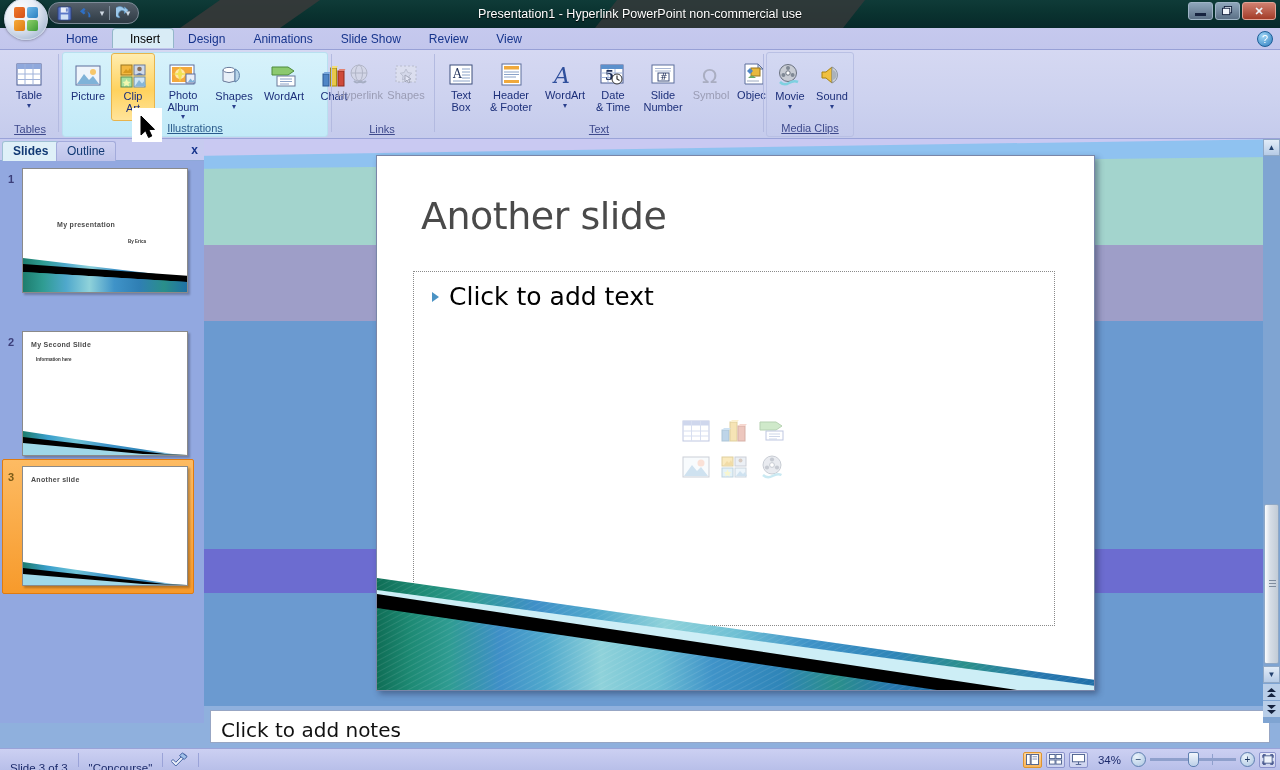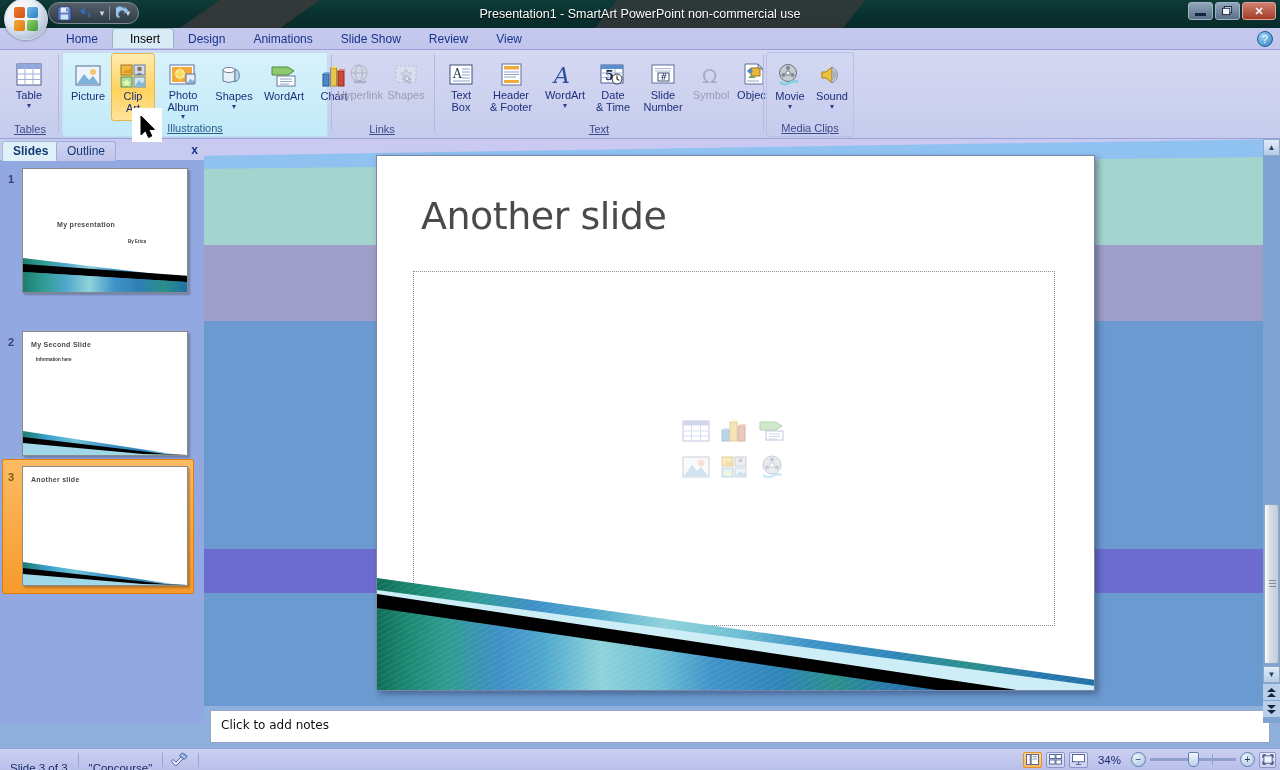--- a/index.html
+++ b/index.html
@@ -194,21 +194,21 @@
   .ph-icons{
     position:absolute; left:50%; top:50%; transform:translate(-50%,-50%);
     display:grid; grid-template-columns:repeat(3,36px); grid-template-rows:repeat(2,34px);
     gap:2px; opacity:.55;
   }
   .ph-ico{ display:flex;align-items:center;justify-content:center;cursor:pointer; }
   
   .notes{
     position:absolute; left:210px; top:710px; width:1060px; height:33px;
     background:#fff; border:1px solid #97a6c4; z-index:3;
-    font-size:12px; color:#111; padding:7px 10px; font-family:"DejaVu Sans", sans-serif;
+    font-size:20px; color:#111; padding:7px 10px; font-family:"DejaVu Sans", sans-serif;
   }
   
   .notes-region{
     position:absolute; left:0; top:706px; width:1280px; height:42px;
     background:#8fb0dd; z-index:2;
   }
   
   .vscroll{
     position:absolute; right:0; top:139px; width:17px; height:584px; z-index:4;
     background:#7fa4d2;
@@ -276,21 +276,21 @@
   <div class="band" style="top:106px;height:76px;background:#9e9ec8;"></div>
   <div class="band" style="top:182px;height:228px;background:#6b9ad0;"></div>
   <div class="band" style="top:410px;height:44px;background:#6c6cd0;"></div>
   <div class="band" style="top:454px;height:120px;background:#6b9ad0;"></div>
   <div class="band" style="top:574px;height:10px;background:#a9d4f4;"></div>
 </div>
 
 <div class="titlebar">
   <div class="tb-diag"></div>
   <div class="tb-diag2"></div>
-  <div class="title-text">Presentation1  -  SmartArt PowerPoint non-commercial use</div>
+  <div class="title-text">Presentation1  -  Hyperlink PowerPoint non-commercial use</div>
 </div>
 
 <div class="orb">
   <div class="orb-inner">
     <div class="orb-q" style="left:0;top:0;background:linear-gradient(135deg,#f07a2a,#d6521a);"></div>
     <div class="orb-q" style="left:13px;top:0;background:linear-gradient(135deg,#6fb9e8,#2a7fc0);"></div>
     <div class="orb-q" style="left:0;top:13px;background:linear-gradient(135deg,#f5a93c,#e07b10);"></div>
     <div class="orb-q" style="left:13px;top:13px;background:linear-gradient(135deg,#8fd06a,#3f9b36);"></div>
   </div>
 </div>
@@ -705,20 +705,24 @@
       </div>
     </div>
 
   </div>
 </div>
 
 <div class="canvas-wrap">
   <div class="slide-title">Another slide</div>
 
   <div class="content-ph">
+    <div class="ph-text">
+      <span class="ph-tri"></span>
+      <span>Click to add text</span>
+    </div>
 
     <div class="ph-icons">
       <div class="ph-ico">
         <svg width="30" height="26" viewBox="0 0 30 26">
           <rect x="2" y="3" width="26" height="20" fill="#fff" stroke="#8a9ac8"></rect>
           <rect x="2" y="3" width="26" height="4.5" fill="#a8b8e0"></rect>
           <line x1="2" y1="13" x2="28" y2="13" stroke="#b8c4e4"></line>
             <line x1="2" y1="18" x2="28" y2="18" stroke="#b8c4e4"></line>
           <line x1="10.5" y1="3" x2="10.5" y2="23" stroke="#b8c4e4"></line>
             <line x1="19.5" y1="3" x2="19.5" y2="23" stroke="#b8c4e4"></line>

